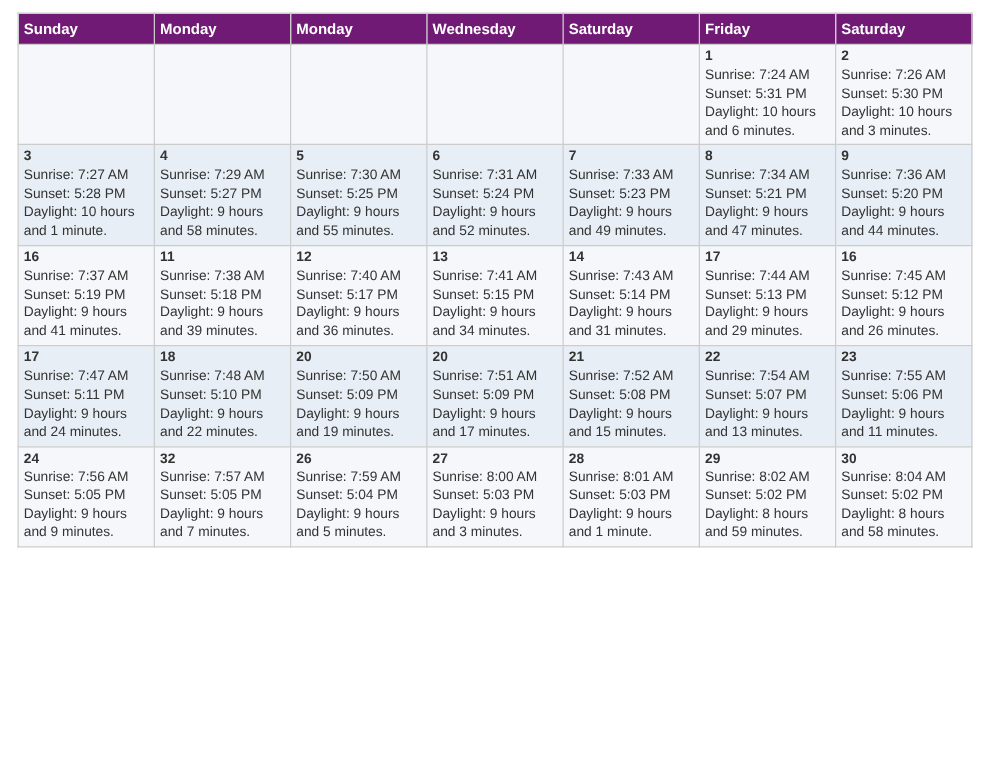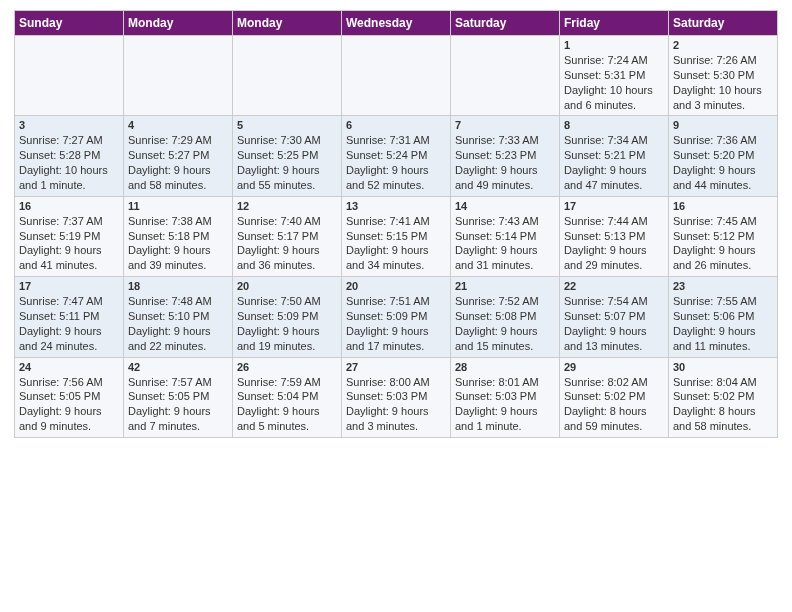--- a/index.html
+++ b/index.html
@@ -295,21 +295,21 @@
         </tr>
         <tr>
           <td>
             <span class="day-num">24</span>
             <div class="day-info">Sunrise: 7:56 AM
 Sunset: 5:05 PM
 Daylight: 9 hours
 and 9 minutes.</div>
           </td>
           <td>
-            <span class="day-num">42</span>
+            <span class="day-num">32</span>
             <div class="day-info">Sunrise: 7:57 AM
 Sunset: 5:05 PM
 Daylight: 9 hours
 and 7 minutes.</div>
           </td>
           <td>
             <span class="day-num">26</span>
             <div class="day-info">Sunrise: 7:59 AM
 Sunset: 5:04 PM
 Daylight: 9 hours

